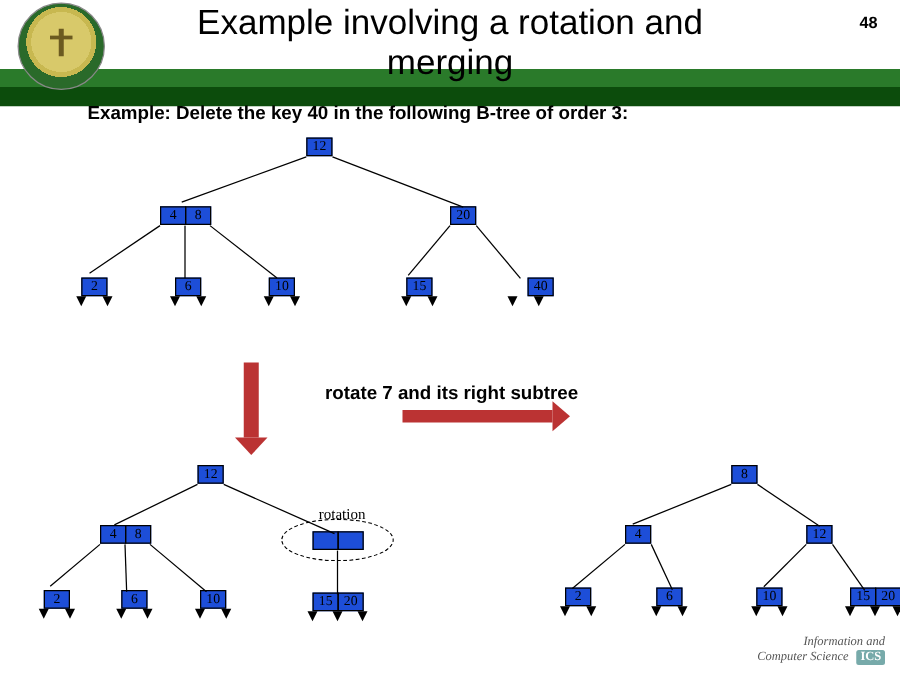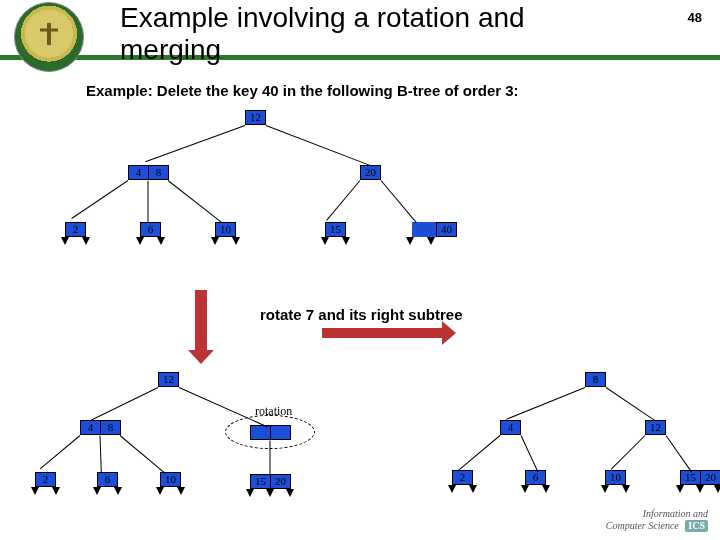--- a/index.html
+++ b/index.html
@@ -5,25 +5,26 @@
   * { margin: 0; padding: 0; box-sizing: border-box; }
   body {
     width: 720px;
     height: 540px;
     font-family: Arial, sans-serif;
     position: relative;
     background: #fff;
     overflow: hidden;
   }
   .header {
-    height: 60px;
+    height: 85px;
     background: linear-gradient(#fff 0 55px, #2a7a2a 55px 70px, #0c4c0c 70px 76px);
     display: flex;
     align-items: flex-start;
     position: relative;
+    text-align: center;
   }
   .logo {
     width: 70px;
     height: 70px;
     margin: 2px 0 0 14px;
     border-radius: 50%;
     background: radial-gradient(circle at 50% 45%, #d8c96a 0 24px, #c8b850 24px 28px, transparent 28px),
                 #2a6a2a;
     border: 1px solid #888;
     position: relative;
@@ -54,21 +55,21 @@
   }
   .page-num {
     position: absolute;
     top: 10px;
     right: 18px;
     font-size: 13px;
     font-weight: bold;
   }
   .subtitle {
     position: absolute;
-    left: 86px;
+    left: 70px;
     top: 82px;
     font-size: 15px;
     font-weight: bold;
   }
   .content {
     position: absolute;
     inset: 0;
   }
   .node {
     position: absolute;
@@ -186,21 +187,21 @@
   </div>
   <div class="node" style="left:140px; top:222px;">
     <div class="cell">6</div>
   </div>
   <div class="node" style="left:215px; top:222px;">
     <div class="cell">10</div>
   </div>
   <div class="node" style="left:325px; top:222px;">
     <div class="cell">15</div>
   </div>
-  <div class="node" style="left:412px; top:222px;padding-left:24px;">
+  <div class="node" style="left:422px; top:222px;">
     <div class="cell">40</div>
   </div>
 
   <div class="edge" style="left:245px; top:125px; width:106px; transform:rotate(160deg);"></div>
   <div class="edge" style="left:266px; top:125px; width:112px; transform:rotate(21deg);"></div>
 
   <div class="edge" style="left:128px; top:180px; width:68px; transform:rotate(146deg);"></div>
   <div class="edge" style="left:148px; top:180px; width:42px; transform:rotate(90deg);"></div>
   <div class="edge" style="left:168px; top:180px; width:68px; transform:rotate(38deg);"></div>
 

